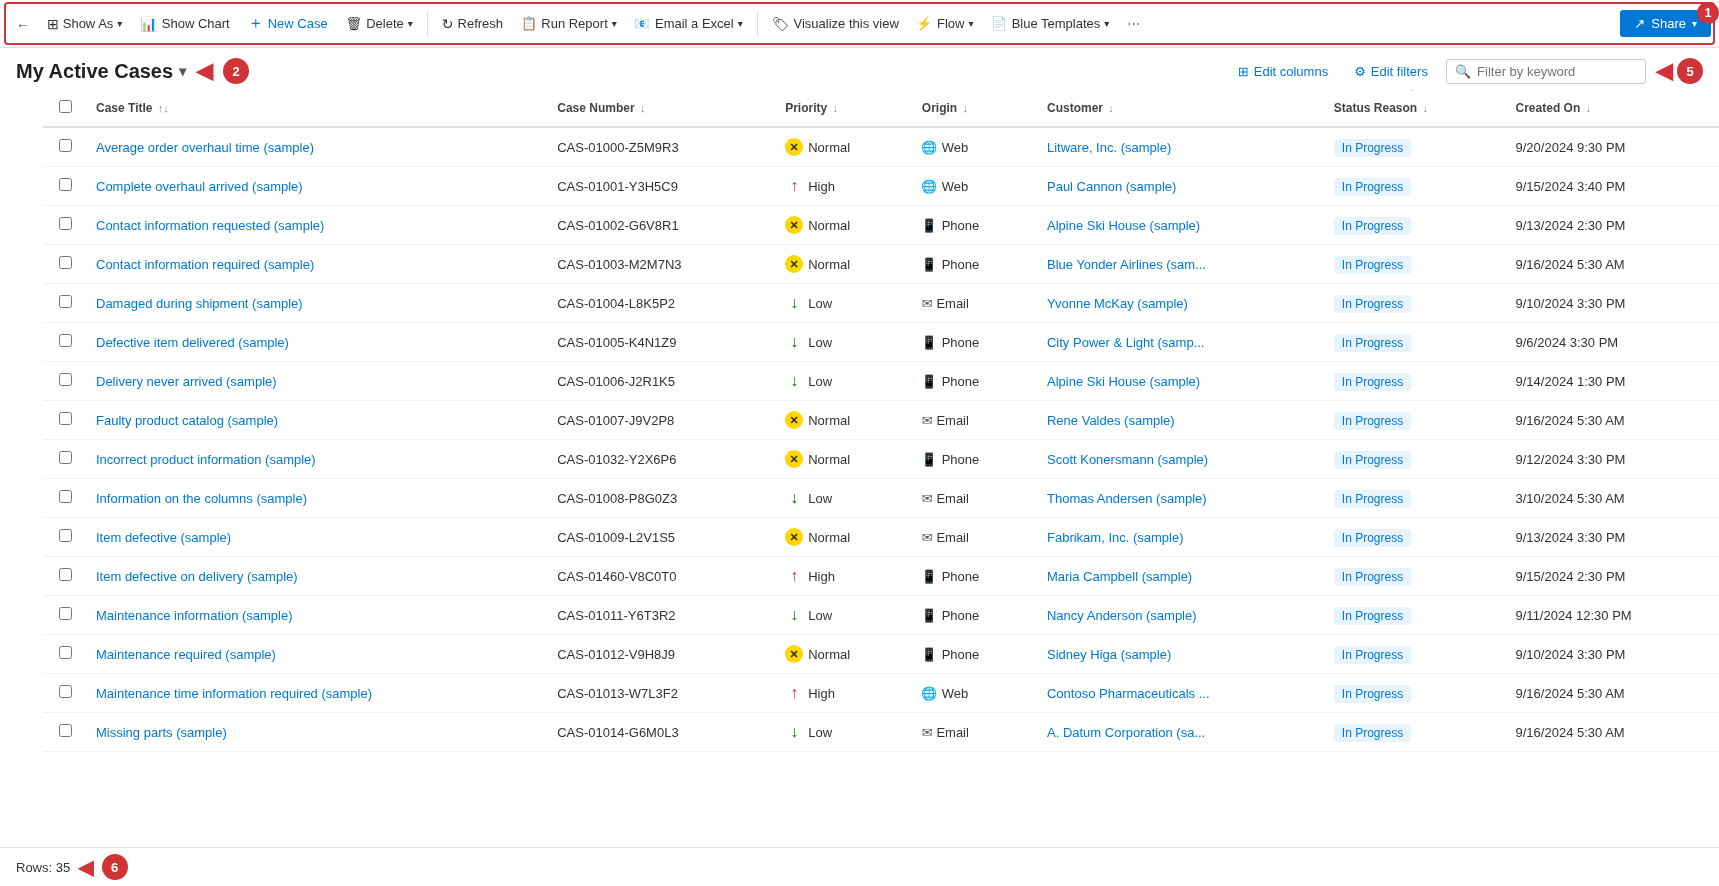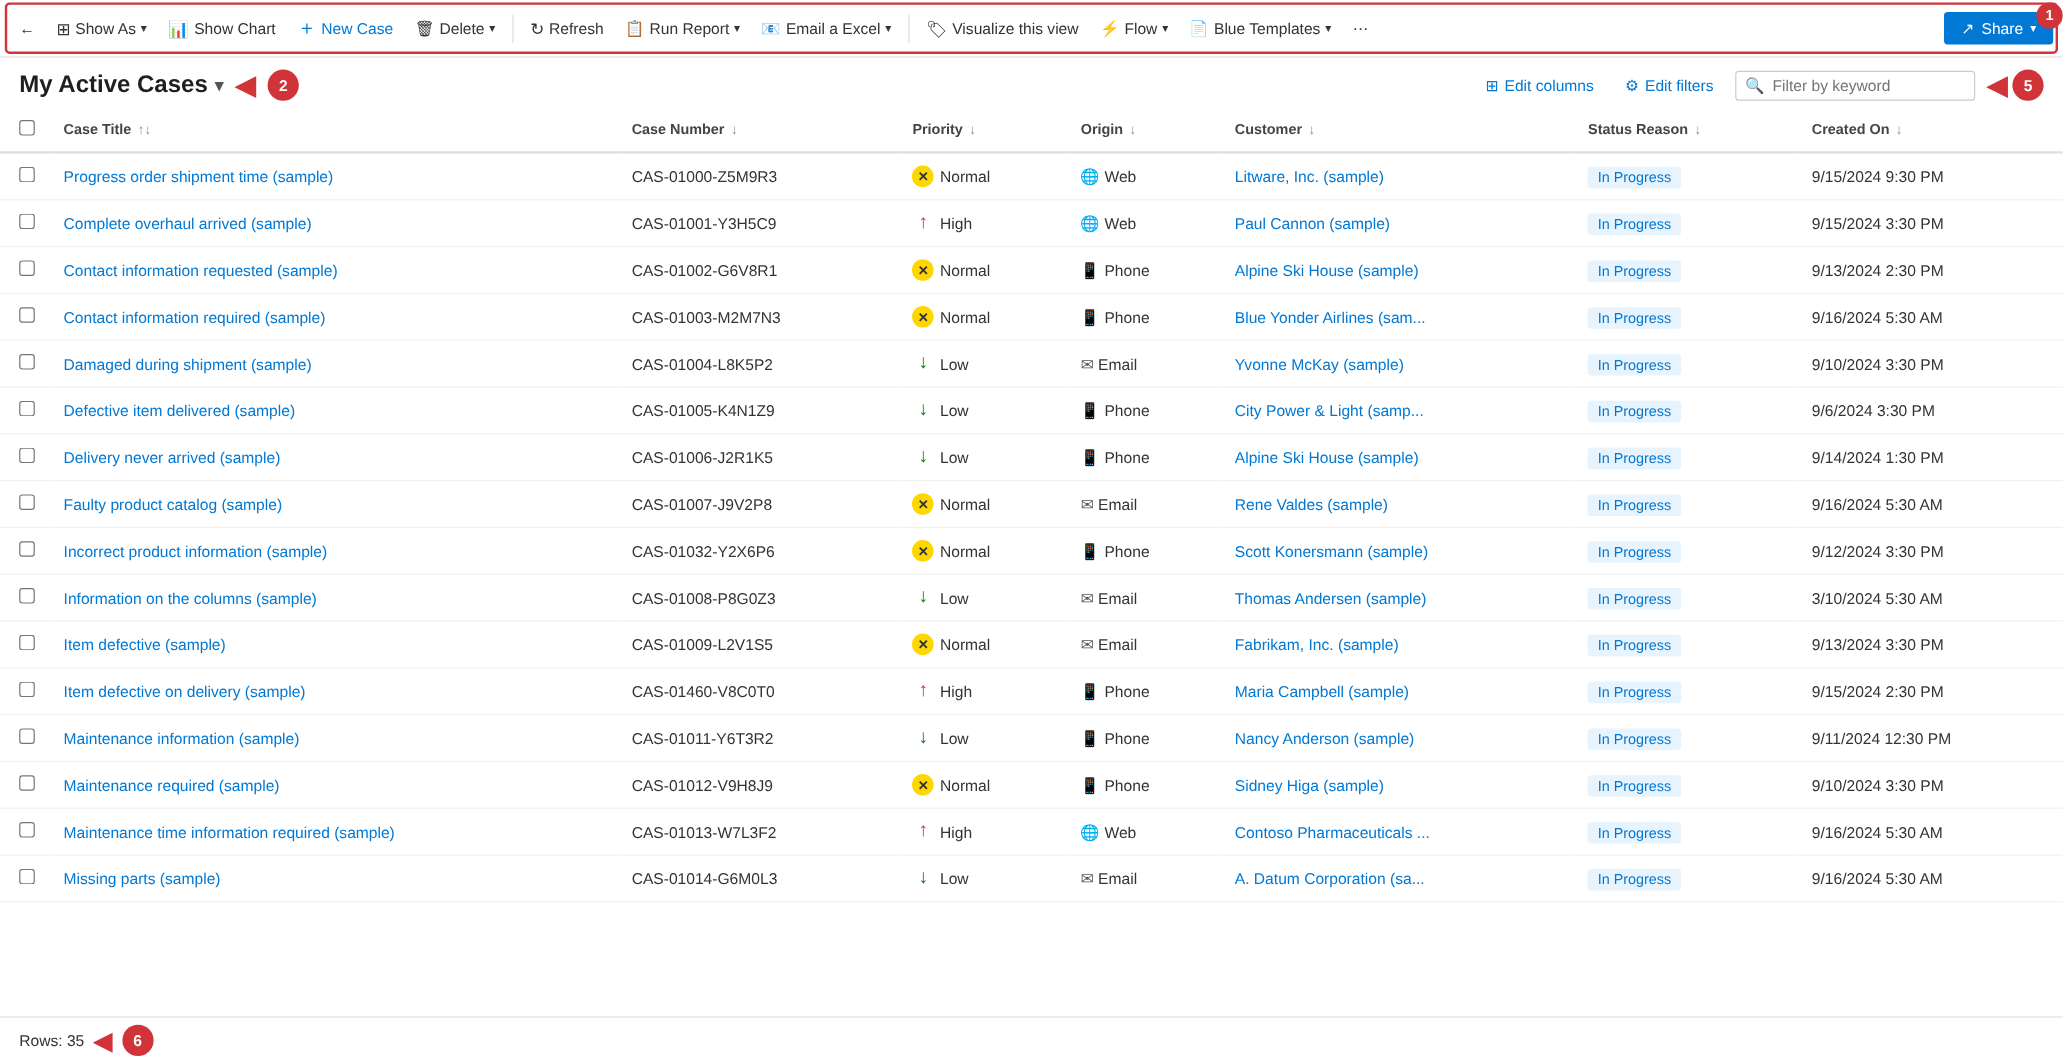--- a/index.html
+++ b/index.html
@@ -120,20 +120,21 @@
       font-size: 13px;
       font-weight: bold;
       flex-shrink: 0;
     }
 
     
     .table-wrapper {
       overflow-x: auto;
       overflow-y: auto;
       max-height: calc(100vh - 175px);
+      padding-left: 43px;
     }
     table {
       width: 100%;
       border-collapse: collapse;
     }
     thead tr {
       border-bottom: 2px solid #e0e0e0;
       background: #fff;
     }
     thead th {
@@ -372,37 +373,37 @@
           
         </th>
         <th>
           Created On <span class="sort-icon">↓</span>
         </th>
       </tr>
     </thead>
     <tbody id="table-body">
     <tr>
           <td><input type="checkbox" style=""></td>
-          <td><a class="case-link">Progress order shipment time (sample)</a></td>
+          <td><a class="case-link">Average order overhaul time (sample)</a></td>
           <td>CAS-01000-Z5M9R3</td>
           <td><span class="priority-icon"><span class="priority-normal">✕</span> Normal</span></td>
           <td><span><span class="origin-icon">🌐</span> Web</span></td>
           <td><a class="case-link">Litware, Inc. (sample)</a></td>
           <td><span class="status-badge">In Progress</span></td>
-          <td>9/15/2024 9:30 PM</td>
+          <td>9/20/2024 9:30 PM</td>
         </tr>
         <tr>
           <td><input type="checkbox" style=""></td>
           <td><a class="case-link">Complete overhaul arrived (sample)</a></td>
           <td>CAS-01001-Y3H5C9</td>
           <td><span class="priority-icon"><span class="priority-high">↑</span> High</span></td>
           <td><span><span class="origin-icon">🌐</span> Web</span></td>
           <td><a class="case-link">Paul Cannon (sample)</a></td>
           <td><span class="status-badge">In Progress</span></td>
-          <td>9/15/2024 3:30 PM</td>
+          <td>9/15/2024 3:40 PM</td>
         </tr>
         <tr>
           <td><input type="checkbox" style=""></td>
           <td><a class="case-link">Contact information requested (sample)</a></td>
           <td>CAS-01002-G6V8R1</td>
           <td><span class="priority-icon"><span class="priority-normal">✕</span> Normal</span></td>
           <td><span><span class="origin-icon">📱</span> Phone</span></td>
           <td><a class="case-link">Alpine Ski House (sample)</a></td>
           <td><span class="status-badge">In Progress</span></td>
           <td>9/13/2024 2:30 PM</td>

